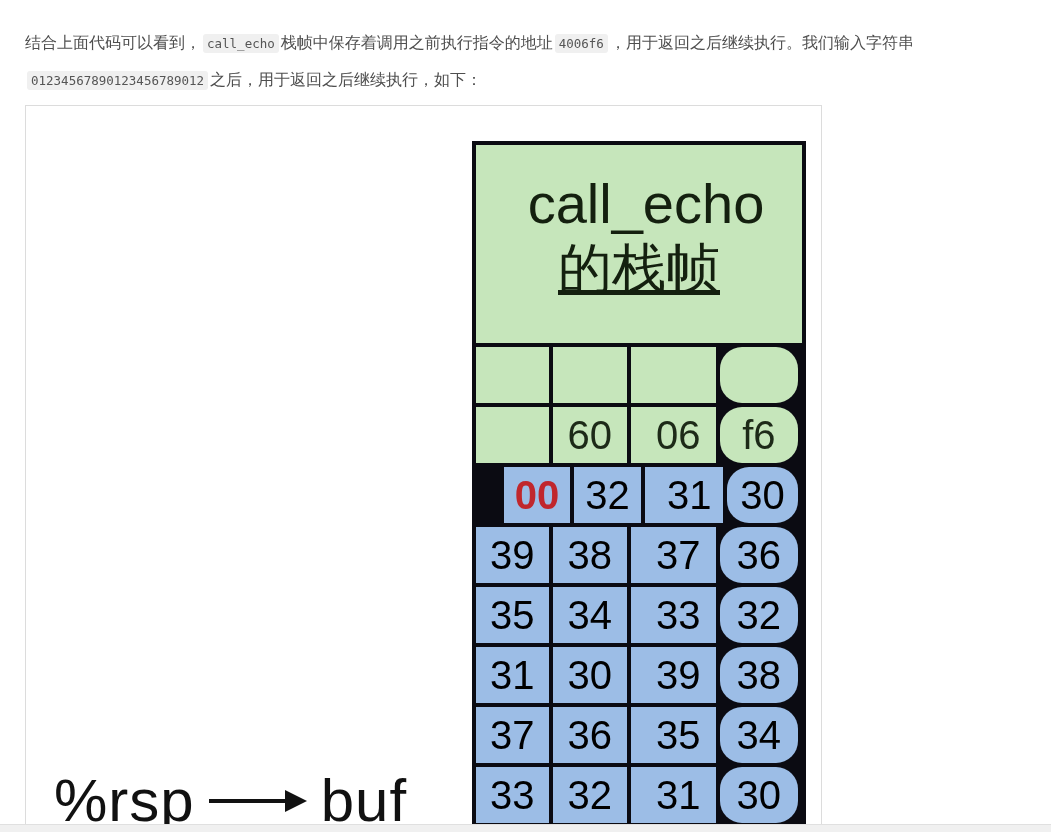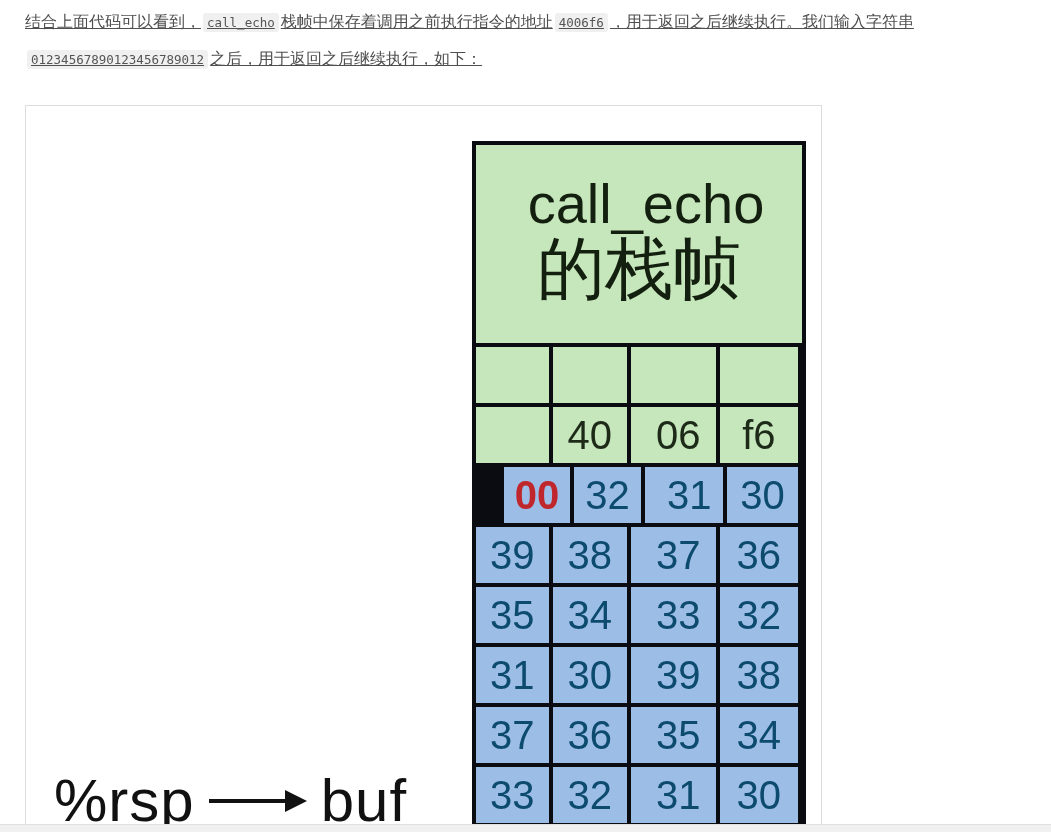--- a/index.html
+++ b/index.html
@@ -3,48 +3,48 @@
 <meta charset="utf-8">
 <style>
   html, body { margin: 0; padding: 0; }
   body {
     width: 1051px; height: 832px; overflow: hidden; position: relative;
     background: #ffffff;
     font-family: "DejaVu Sans", "Liberation Sans", sans-serif;
     color: #4d4d4d;
   }
   .para {
-    position: absolute; left: 25px; top: 4px; width: 1020px;
-    font-size: 16px; line-height: 36px; color: #4f4f4f; text-decoration: underline;
+    position: absolute; left: 25px; top: 25px; width: 1020px;
+    font-size: 16px; line-height: 36px; color: #4f4f4f;
   }
   .code {
     font-family: "DejaVu Sans Mono", "Liberation Mono", monospace;
     font-size: 12.5px; background: #f0f0f0; color: #555;
     padding: 2px 4px; border-radius: 3px; margin: 0 2px;
   }
   .figure {
     position: absolute; left: 25px; top: 105px; width: 795px; height: 730px;
     border: 1px solid #dcdcdc; border-bottom: none; background: #fff; overflow: hidden;
   }
   .stack {
     position: absolute; left: 446px; top: 35px; width: 326px;
     border: 4px solid #0b0b12; background: #0b0b12;
   }
   .frame-header {
     height: 198px; background: #c6e6bb; color: #14200f;
     text-align: center; font-family: "Liberation Sans", sans-serif;
   }
   .frame-header .l1 { font-size: 56px; padding-top: 28px; line-height: 62px; padding-left: 14px; }
-  .frame-header .l2 { font-size: 68px; line-height: 66px; }
+  .frame-header .l2 { font-size: 54px; line-height: 66px; text-decoration: underline; }
   .row { display: flex; margin-top: 4px; height: 56px; }
   .cell {
     height: 56px; margin-right: 4px; display: flex; align-items: center; justify-content: center;
-    font-family: "Liberation Sans", sans-serif; font-size: 40px; color: #0c4a6e;
+    font-family: "Liberation Sans", sans-serif; font-size: 40px; color: #000000;
   }
-  .cell:last-child { margin-right: 4px; }
+  .cell:last-child { margin-right: 4px; border-radius: 22px; }
   .c0 { width: 75px; } .c1 { width: 77px; } .c2 { width: 77px; padding-left: 10px; } .c3 { width: 81px; }
   .green { background: #c6e6bb; color: #1d2a18; }
   .blue { background: #9cbde6; }
   .red { color: #c0272d; font-weight: bold; margin-left: 28px; }
   .rsp {
     position: absolute; left: 28px; top: 660px; font-family: "Liberation Sans", sans-serif;
     font-size: 60px; color: #111; display: flex; align-items: center; gap: 8px; letter-spacing: 1px;
   }
   .arrow { display: inline-flex; align-items: center; margin: 0 6px; }
   .arrow .shaft { width: 76px; height: 4px; background: #111; }
@@ -66,21 +66,21 @@
       <div class="l2">的栈帧</div>
     </div>
     <div class="row">
       <div class="cell green c0"></div>
       <div class="cell green c1"></div>
       <div class="cell green c2"></div>
       <div class="cell green c3"></div>
     </div>
     <div class="row">
       <div class="cell green c0"></div>
-      <div class="cell green c1">40</div>
+      <div class="cell green c1">60</div>
       <div class="cell green c2">06</div>
       <div class="cell green c3">f6</div>
     </div>
     <div class="row">
       <div class="cell blue c0 red">00</div>
       <div class="cell blue c1">32</div>
       <div class="cell blue c2">31</div>
       <div class="cell blue c3">30</div>
     </div>
     <div class="row">

